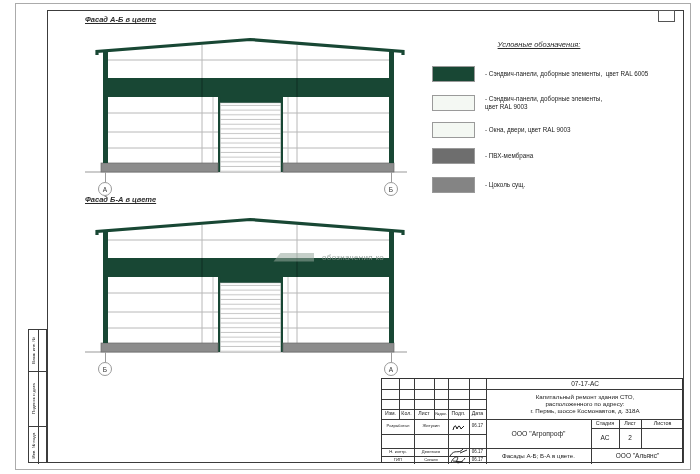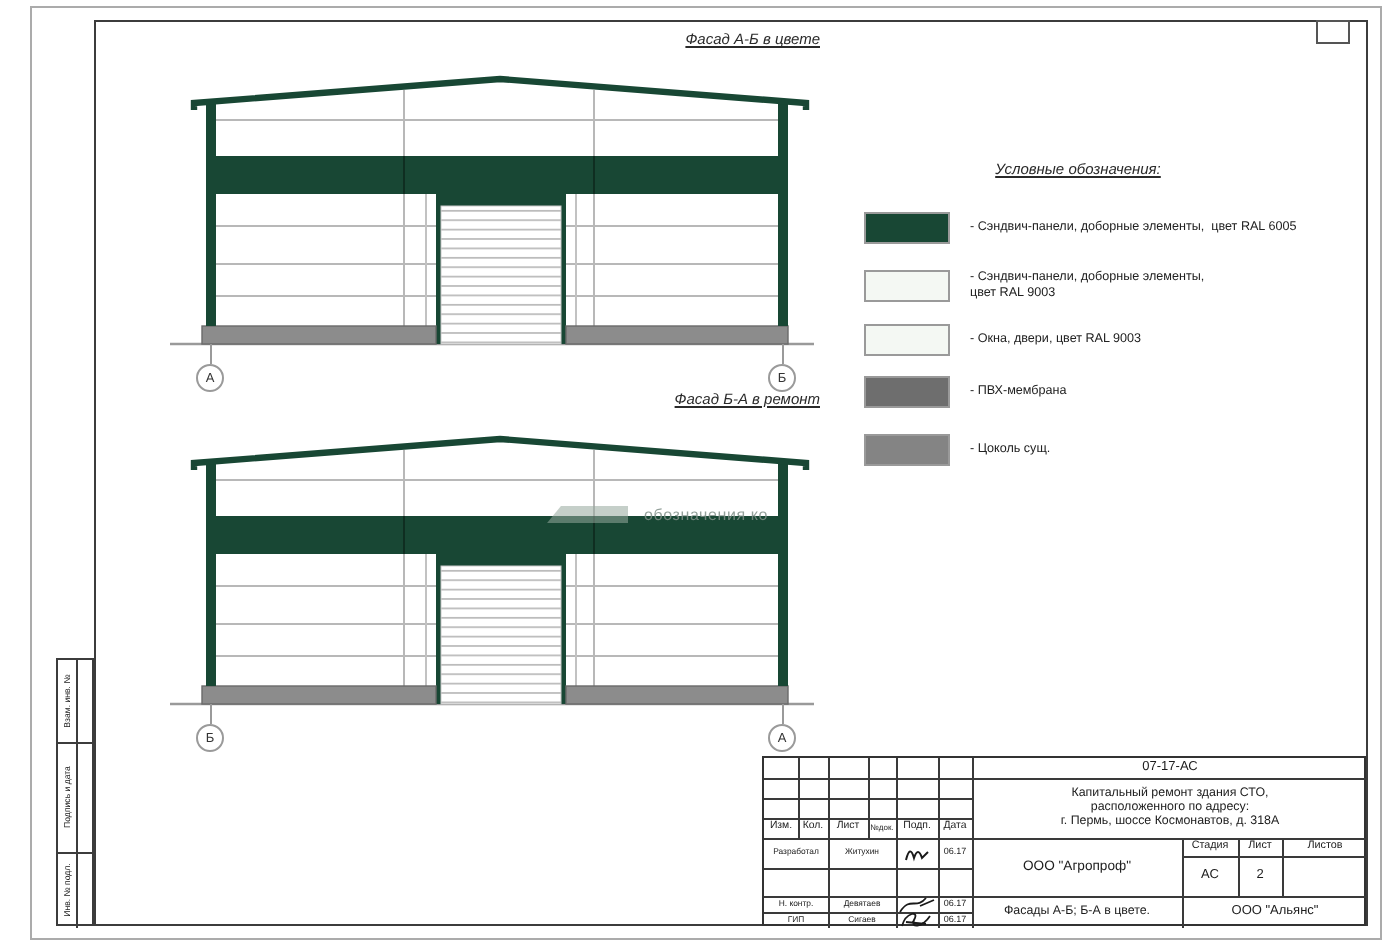--- a/index.html
+++ b/index.html
@@ -10,27 +10,27 @@
   .outer-border{left:15px;top:3px;width:676px;height:467px;border:1px solid #ababab;box-sizing:border-box;}
   .inner-frame{left:47px;top:10px;width:637px;height:453px;border:1.6px solid #3c3c3c;box-sizing:border-box;}
   .corner-box{left:658px;top:10px;width:17px;height:12px;border:1px solid #555;box-sizing:border-box;background:#fff;}
   
   .side-cells{left:28px;top:329px;width:19px;height:134px;border:1px solid #3c3c3c;box-sizing:border-box;background:#fff;}
   .side-line{position:absolute;background:#3c3c3c;}
   .side-label{position:absolute;height:9px;transform-origin:0 0;transform:rotate(-90deg);
               font-size:4.3px;color:#222;display:flex;align-items:center;justify-content:center;white-space:nowrap;}
   
   .facade{width:325px;height:182px;}
-  .facade-title{position:absolute;left:0;top:0;width:100%;text-align:right;font-size:7.5px;
-                font-style:italic;color:#2a2a2a;text-decoration:underline;line-height:12px;}
+  .facade-title{position:absolute;left:0;top:0;width:100%;text-align:left;font-size:7.5px;
+                font-style:italic;color:#2a2a2a;text-decoration:underline;line-height:12px;font-weight:bold;}
   .fsvg{position:absolute;left:0;top:12px;}
   .marker{position:absolute;width:14px;height:14px;box-sizing:border-box;border:1px solid #9a9a9a;border-radius:50%;
           background:#fff;font-size:6.5px;color:#333;display:flex;align-items:center;justify-content:center;}
   
-  .legend{left:430px;top:40px;width:256px;height:160px;margin-top:40px;}
+  .legend{left:430px;top:40px;width:256px;height:160px;}
   .legend-title{position:absolute;left:0;top:0;width:218px;text-align:center;font-size:7.5px;font-style:italic;
                 color:#2a2a2a;text-decoration:underline;}
   .legend-row{position:absolute;left:2px;height:16px;display:flex;align-items:center;}
   .swatch{display:inline-block;width:43px;height:16px;box-sizing:border-box;border:1px solid #9a9a9a;flex:none;}
   .legend-label{margin-left:10px;font-size:6.3px;color:#222;white-space:pre-wrap;width:200px;line-height:8px;}
   
   .titleblock{left:381px;top:378px;width:302px;height:85px;border:1.2px solid #333;box-sizing:border-box;background:#fff;}
   .tbl{position:absolute;background:#3a3a3a;}
   .tbc{position:absolute;display:flex;align-items:center;justify-content:center;text-align:center;
        color:#1c1c1c;line-height:1.1;}
@@ -92,21 +92,21 @@
       <rect x="304" y="25" width="5" height="112" fill="#184734"></rect>
       <polyline points="12,29 12,25.5 165,13.5 318,25.5 318,29" fill="none" stroke="#184734" stroke-width="3.2"></polyline>
       <line x1="20.5" y1="146" x2="20.5" y2="156" stroke="#9a9a9a" stroke-width="1"></line>
       <line x1="306.5" y1="146" x2="306.5" y2="156" stroke="#9a9a9a" stroke-width="1"></line>
     </svg>
     <div class="marker" style="left:13px;top:168px;">А</div>
     <div class="marker" style="left:299px;top:168px;">Б</div>
   </div>
 
   <div class="abs facade" style="left:85px;top:194px;">
-    <div class="facade-title">Фасад Б-А в ремонт</div>
+    <div class="facade-title">Фасад Б-А в цвете</div>
     <svg class="fsvg" width="325" height="170" viewBox="0 0 325 170">
       <defs>
         <pattern id="ds2" width="6" height="4.7" patternUnits="userSpaceOnUse">
           <rect width="6" height="4.7" fill="#ffffff"></rect>
           <line x1="0" y1="4.2" x2="6" y2="4.2" stroke="#b5b5b5" stroke-width="0.8"></line>
         </pattern>
       </defs>
       <line x1="0" y1="146" x2="322" y2="146" stroke="#9a9a9a" stroke-width="1.2"></line>
       <line x1="21" y1="34" x2="307" y2="34" stroke="#b8b8b8" stroke-width="1"></line>
       <line x1="21" y1="87" x2="133" y2="87" stroke="#b8b8b8" stroke-width="1"></line>

